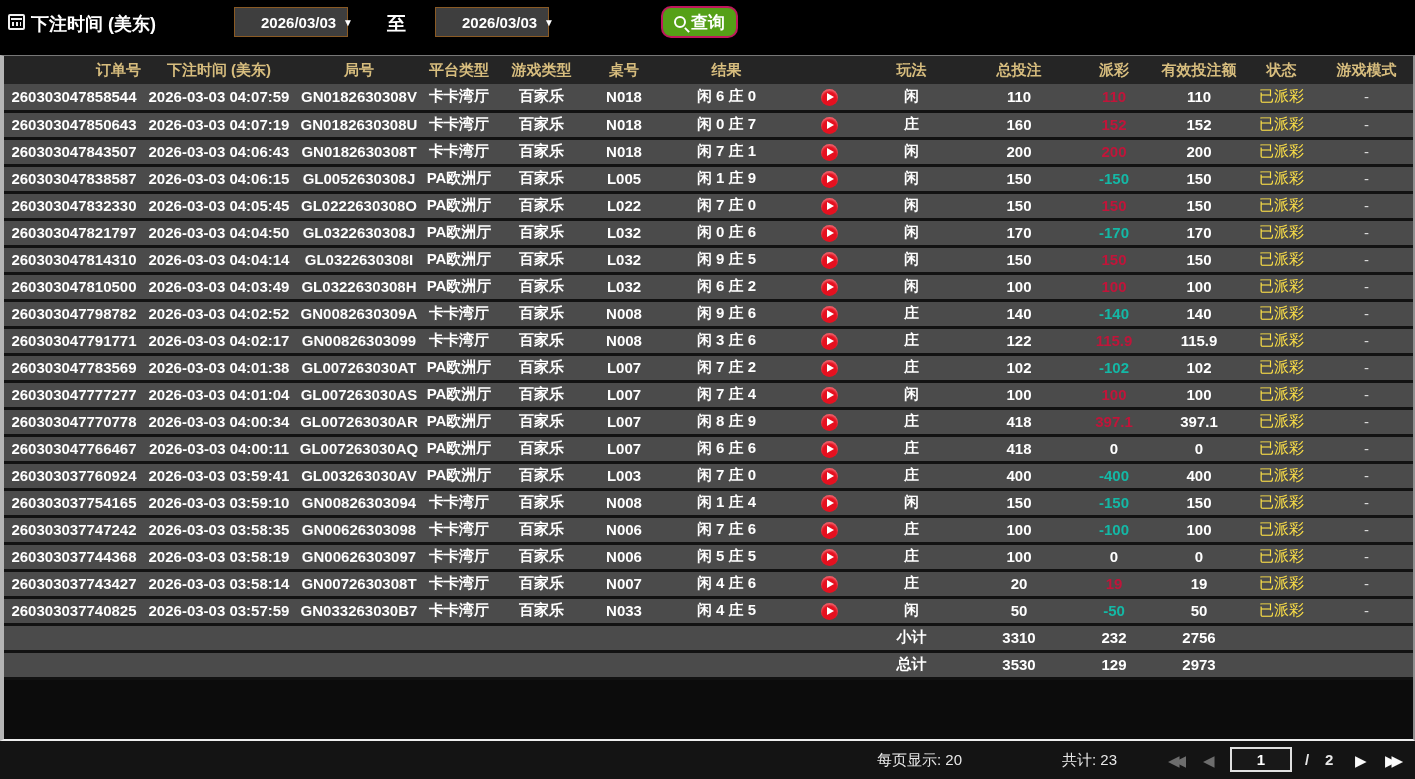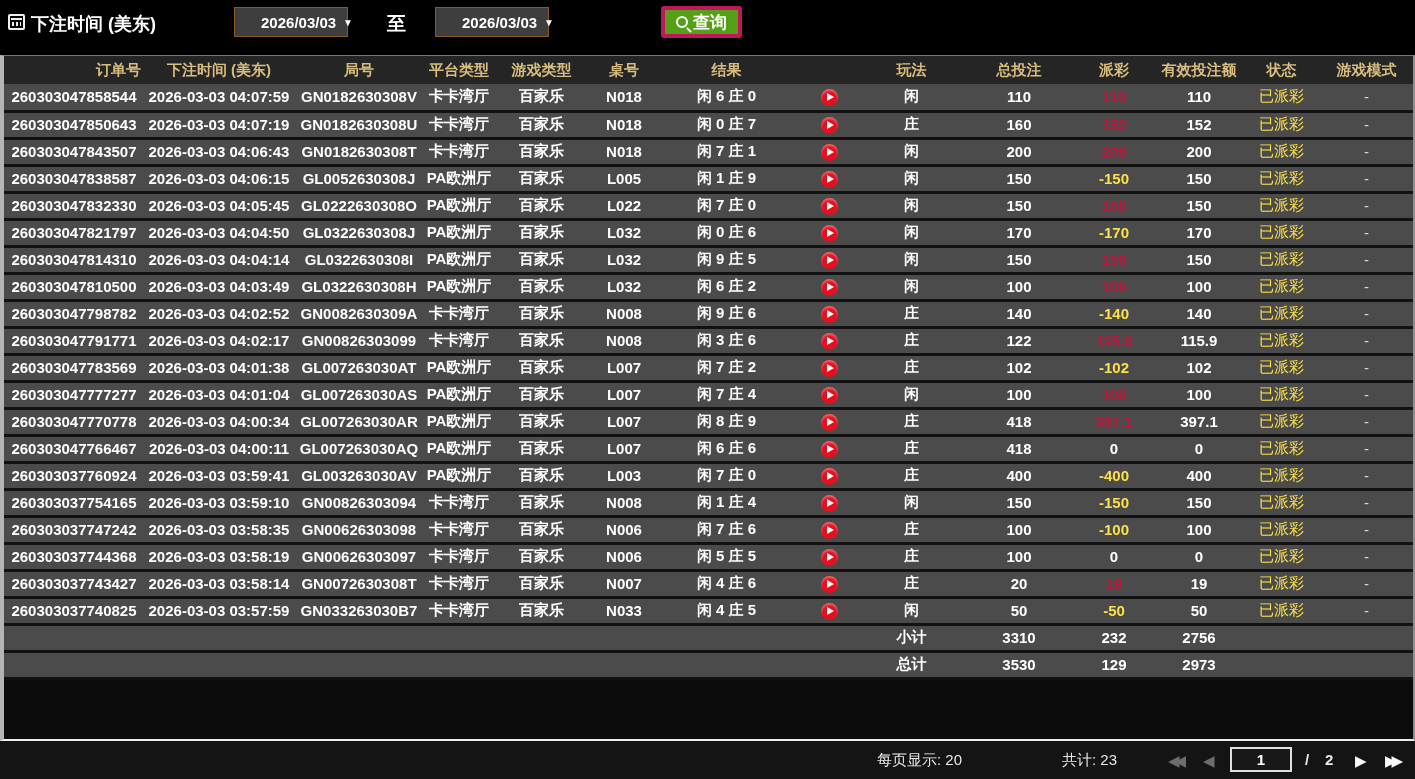--- a/index.html
+++ b/index.html
@@ -18,41 +18,41 @@
     background: repeating-linear-gradient(90deg,#f0f0f0 0 2px,transparent 2px 4px); }
   .tb-label { position: absolute; left: 31px; top: 12px; color: #fff; font-weight: bold; font-size: 18px; }
   .date-box { position: absolute; top: 7px; width: 114px; height: 30px; background: #3e3e3e;
     border: 1px solid #8a5a24; color: #fff; font-weight: bold; font-size: 15px;
     display: flex; align-items: center; justify-content: center; gap: 7px; cursor: pointer; padding-left: 32px; }
   .date-box .caret { font-size: 10px; }
   #date-from { left: 234px; }
   #date-to   { left: 435px; }
   .to-label { position: absolute; left: 387px; top: 11px; color: #fff; font-weight: bold; font-size: 19px; }
   .query-btn { position: absolute; left: 661px; top: 6px; height: 32px; padding: 0 11px;
-    background: #55a017; border: 4px solid #be185d; border-radius: 3px;
+    background: #55a017; border: 2px solid #be185d; border-radius: 10px;
     color: #fff; font-weight: bold; font-size: 17px; display: flex; align-items: center; gap: 5px; cursor: pointer; }
   .mag { width: 12px; height: 12px; border: 2px solid #fff; border-radius: 50%; position: relative; display: inline-block; }
   .mag::after { content: ""; position: absolute; width: 2px; height: 6px; background: #fff; left: 10px; top: 9px; transform: rotate(-45deg); }
   .ghost { position: absolute; top: 2px; left: 700px; width: 470px; height: 42px; opacity: 1; }
   .ghost .g1 { position: absolute; left: 90px; top: 2px; width: 200px; height: 36px; background: #101010; border-radius: 3px; }
   .ghost .g2 { position: absolute; left: 320px; top: 8px; width: 120px; height: 24px; background: #0d0d0d; border-radius: 3px; }
   .ghost .gt { position: absolute; left: 38px; top: 18px; color: #1e1e1e; font-size: 13px; font-weight: bold; }
 
   
   .table-frame { position: absolute; top: 55px; left: 0; width: 1415px; height: 686px;
     background: #0c0c0c; border-left: 4px solid #b5b5b5; border-right: 2px solid #8f8f8f;
     border-top: 1px solid #777; border-bottom: 2px solid #ededed; overflow: hidden; }
   table { width: 100%; border-collapse: collapse; table-layout: fixed; }
   thead th { background: #252525; color: #d7bd7e; font-size: 15px; font-weight: bold;
     height: 28px; text-align: center; white-space: nowrap; overflow: hidden; }
   .th-order { padding-left: 90px; margin-left: 40px; }
   tbody td { background: #4b4b4b; color: #fff; font-size: 15px; font-weight: 700; height: 27px;
     text-align: center; border-bottom: 3px solid #121212; white-space: nowrap; overflow: hidden; }
   td.c-pay.pay-pos { color: #c0153a; }
-  td.c-pay.pay-neg { color: #fde047; }
+  td.c-pay.pay-neg { color: #14b8a6; }
   td.c-pay.pay-zero { color: #fff; }
   td.c-status { color: #fde047; font-weight: 400; }
   td.c-mode { color: #d8d8d8; font-weight: 400; }
   .play { display: inline-block; width: 17px; height: 17px; background: #e5101f; border-radius: 50%;
     position: relative; cursor: pointer; vertical-align: middle;
     box-shadow: inset 0 2px 2px rgba(255,255,255,.35); }
   .play::after { content: ""; position: absolute; left: 6px; top: 4px;
     border-left: 7px solid #fff; border-top: 4.5px solid transparent; border-bottom: 4.5px solid transparent; }
   .sum-row td { color: #ffffff; font-weight: bold; }
 

